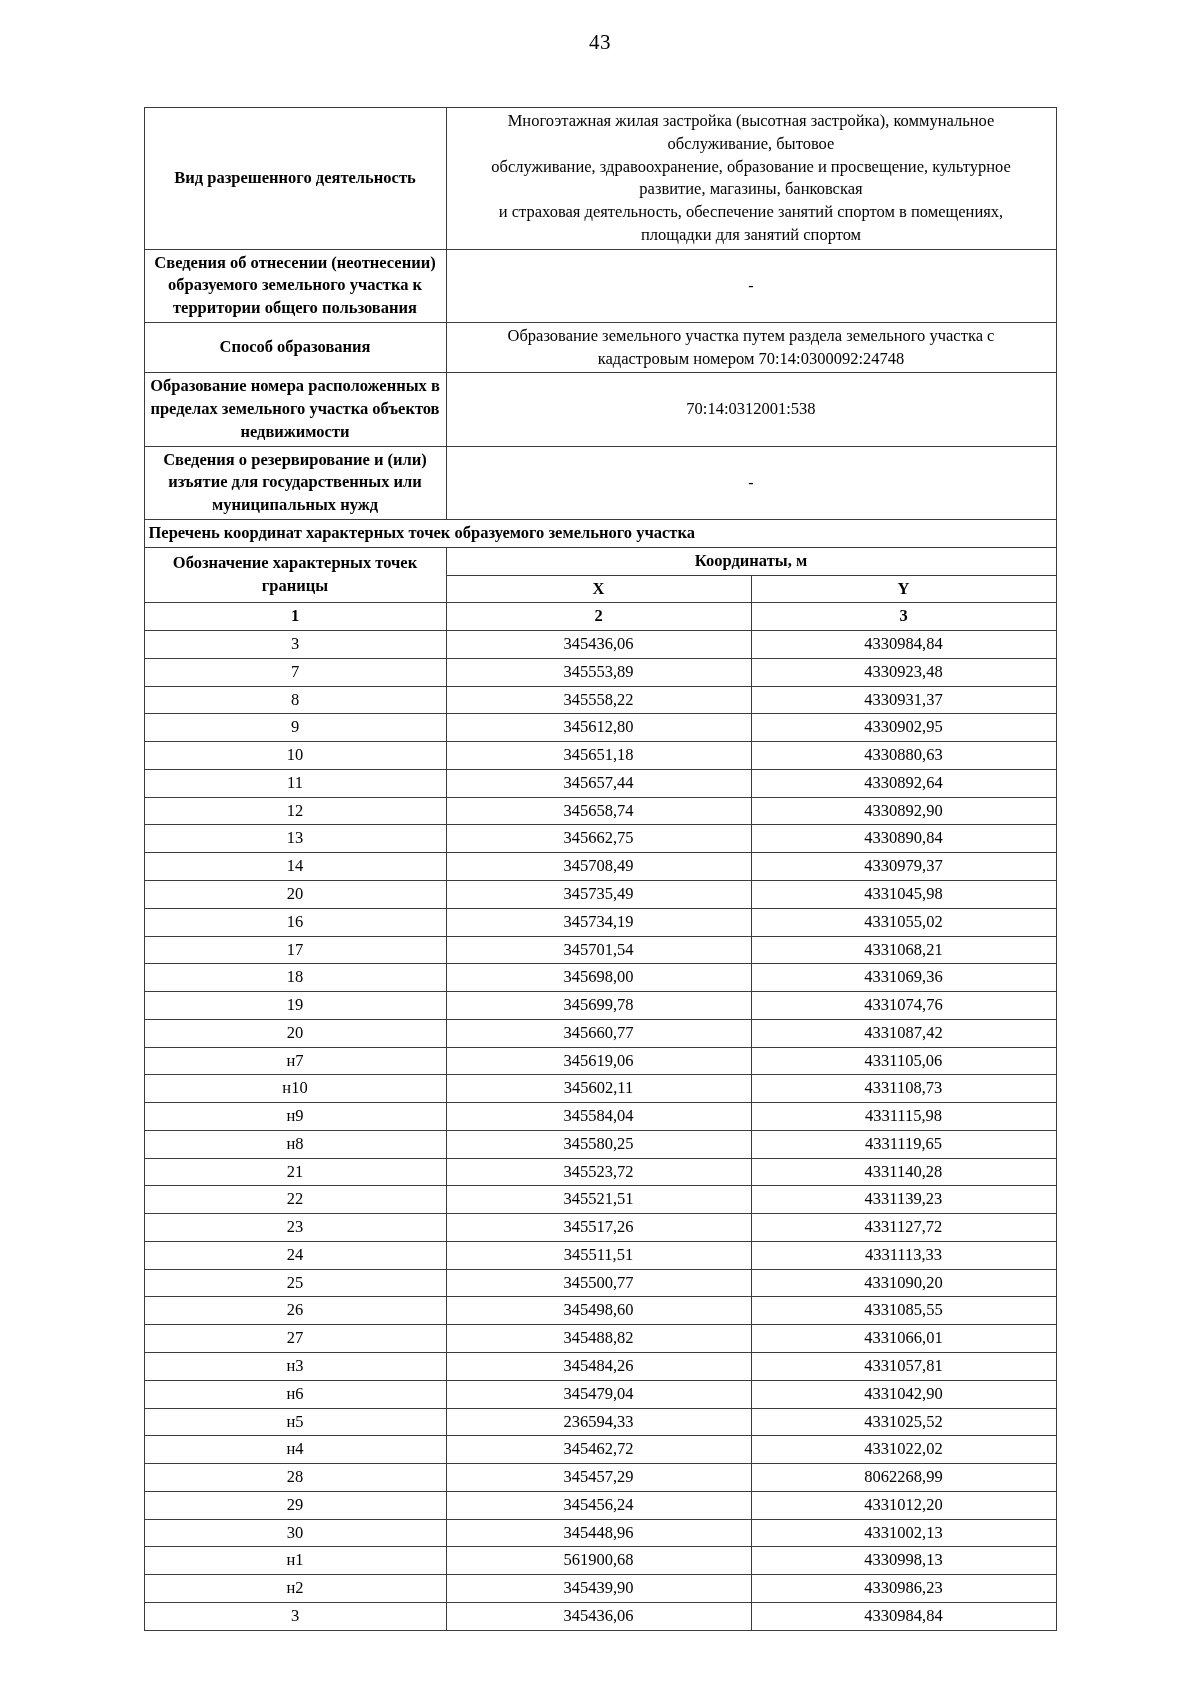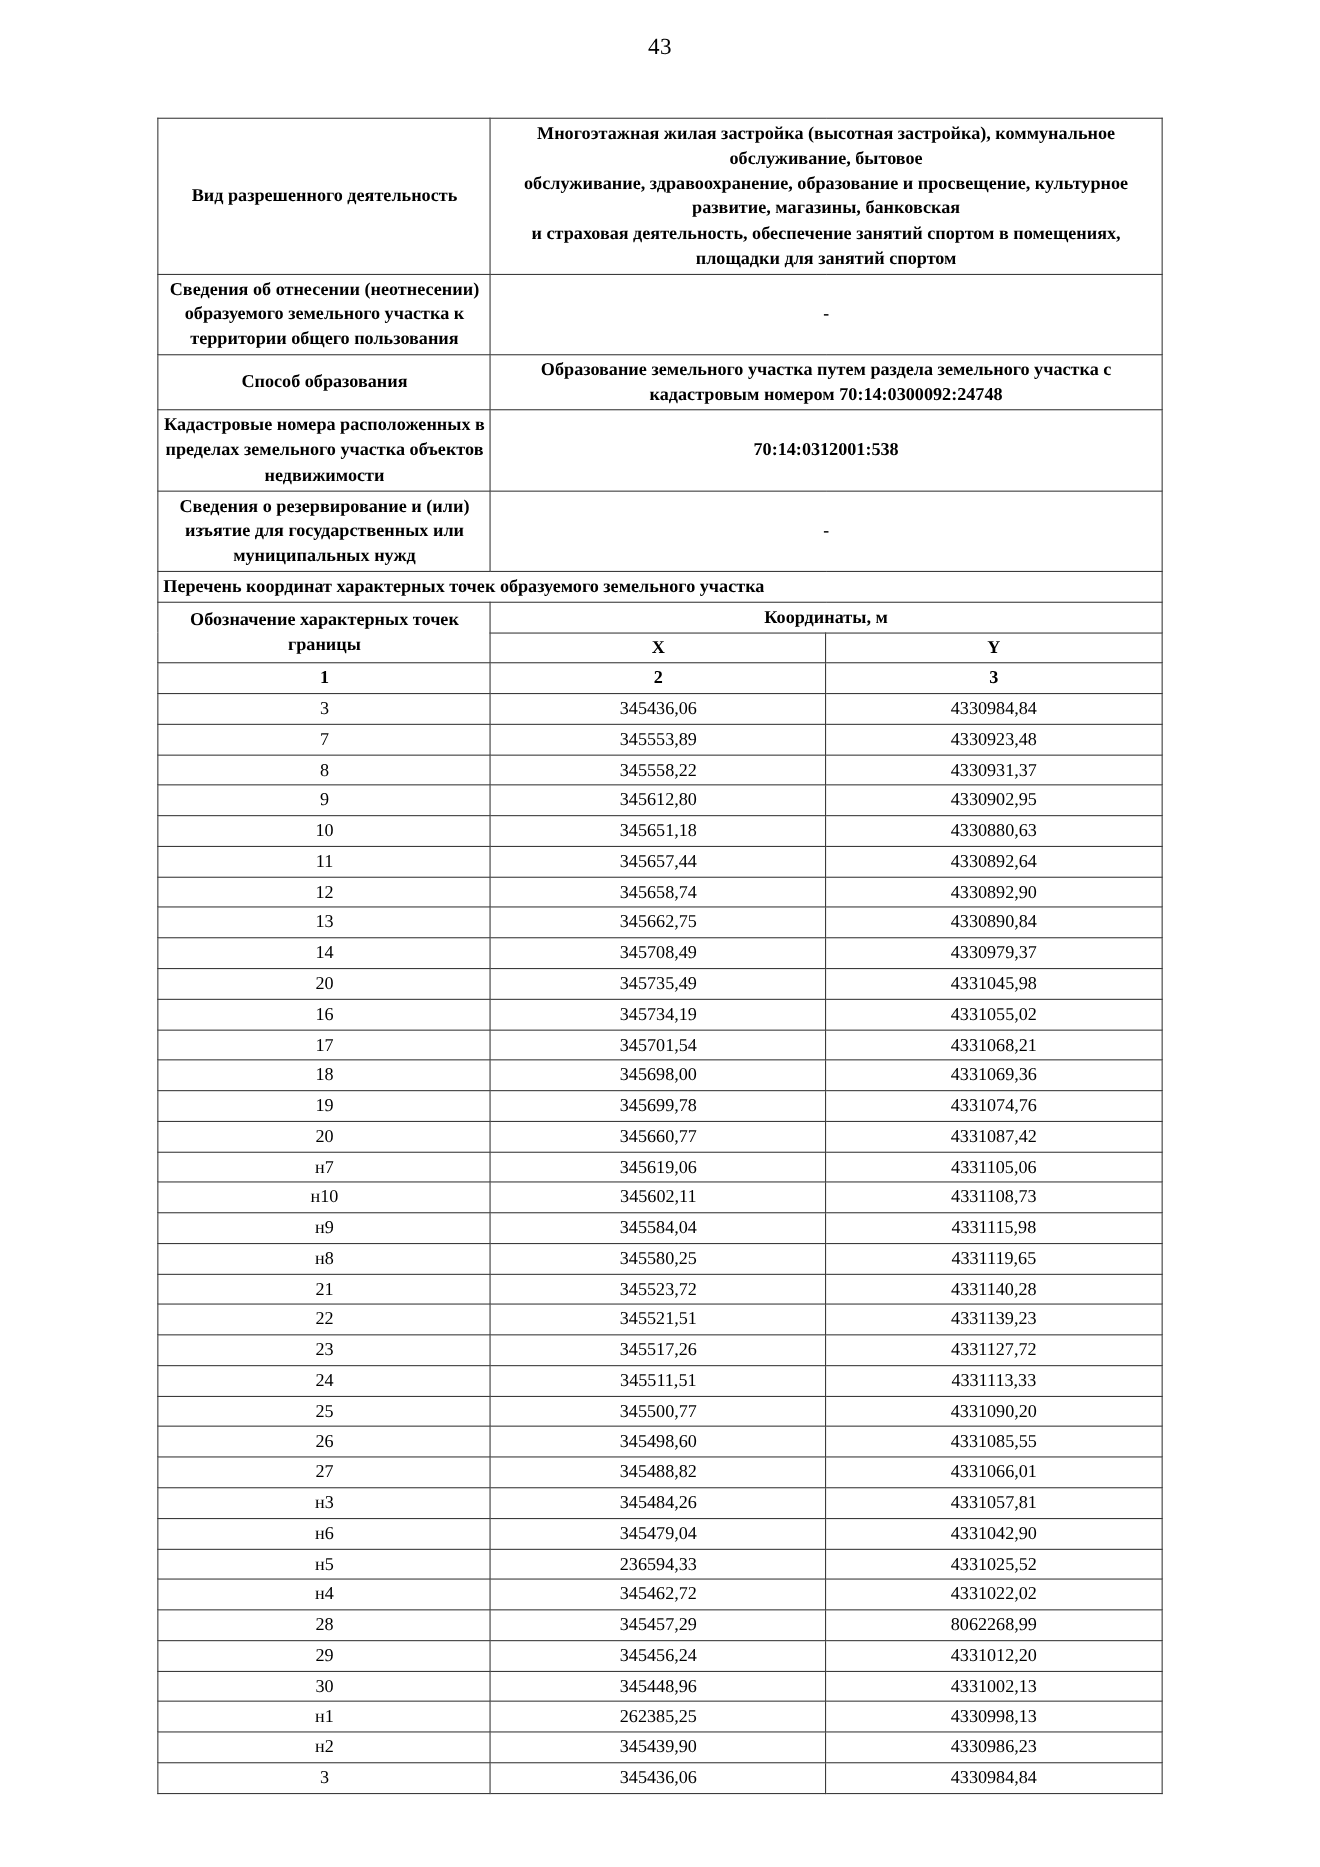--- a/index.html
+++ b/index.html
@@ -53,21 +53,21 @@
 
   td.label {
     text-align: center;
     font-weight: bold;
     font-size: 16.5px;
     line-height: 1.42;
     padding: 5px 10px;
   }
   td.value {
     text-align: center;
-    font-weight: bold;
+    font-weight: normal;
     padding: 5px 8px;
     line-height: 1.45;
   }
   td.value.dash {
     font-size: 16px;
   }
   td.section-title {
     text-align: left;
     font-weight: bold;
     font-size: 16.5px;
@@ -142,21 +142,21 @@
           <td class="value dash" colspan="2">-</td>
         </tr>
 
         <tr>
           <td class="label">Способ образования</td>
           <td class="value method-text" colspan="2">Образование земельного участка путем раздела земельного участка с
 кадастровым номером 70:14:0300092:24748</td>
         </tr>
 
         <tr>
-          <td class="label">Кадастровые номера
+          <td class="label">Образование номера
 расположенных в пределах
 земельного участка объектов
 недвижимости</td>
           <td class="value" colspan="2">70:14:0312001:538</td>
         </tr>
 
         <tr>
           <td class="label">Сведения о резервирование и
 (или) изъятие для
 государственных или
@@ -344,21 +344,21 @@
             <td class="cell">345456,24</td>
             <td class="cell">4331012,20</td>
           </tr>
           <tr>
             <td class="cell">30</td>
             <td class="cell">345448,96</td>
             <td class="cell">4331002,13</td>
           </tr>
           <tr>
             <td class="cell">н1</td>
-            <td class="cell">262385,25</td>
+            <td class="cell">561900,68</td>
             <td class="cell">4330998,13</td>
           </tr>
           <tr>
             <td class="cell">н2</td>
             <td class="cell">345439,90</td>
             <td class="cell">4330986,23</td>
           </tr>
           <tr>
             <td class="cell">3</td>
             <td class="cell">345436,06</td>

